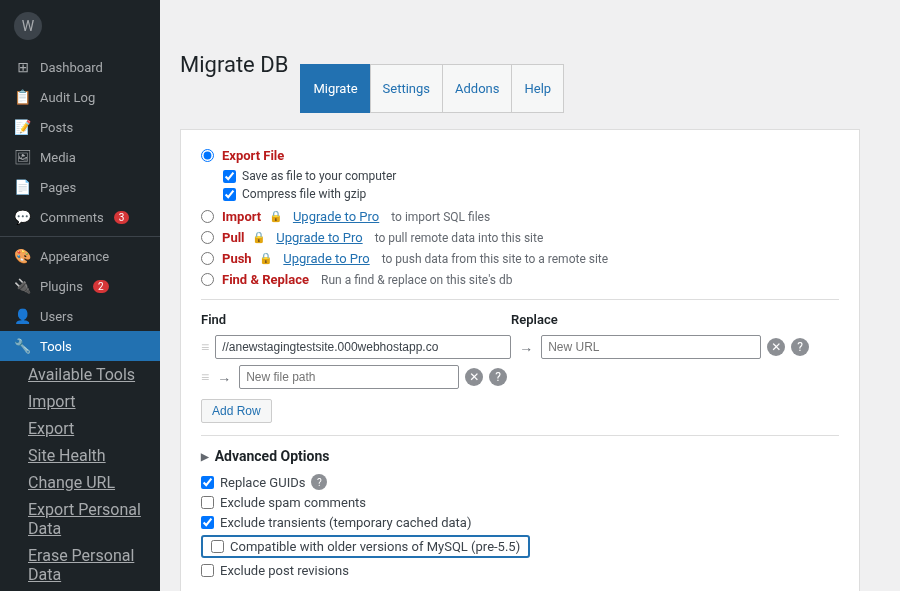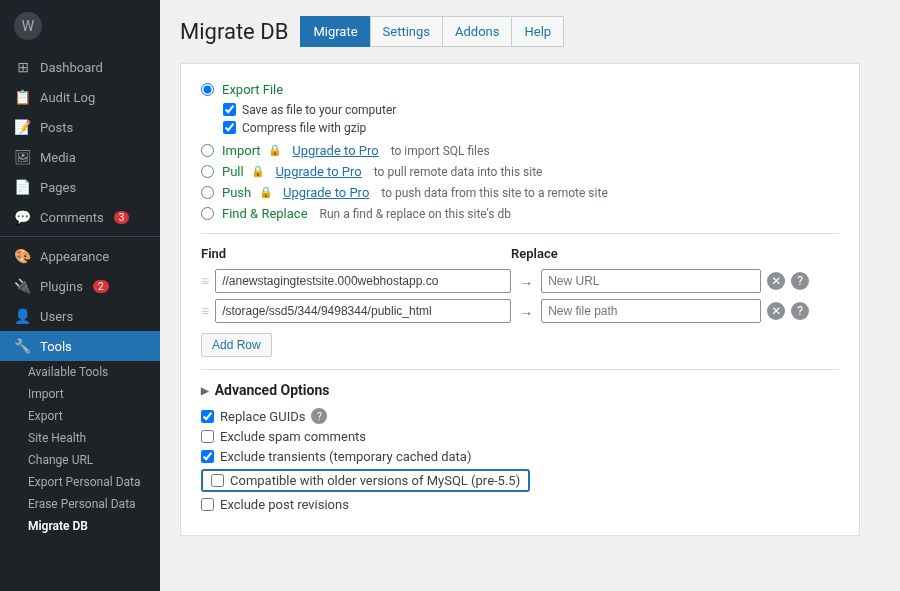--- a/index.html
+++ b/index.html
@@ -47,21 +47,22 @@
       color: #fff;
       border-radius: 10px;
       font-size: 10px;
       padding: 1px 5px;
       margin-left: 2px;
     }
     .sidebar-sub-item {
       padding: 4px 14px 4px 28px;
       cursor: pointer;
       color: #a7aaad;
-      font-size: 12px;
+      font-size: 16px;
+      text-decoration: underline;
     }
     .sidebar-sub-item.active-sub { color: #fff; font-weight: 600; }
     .sidebar-divider { height: 1px; background: #3c434a; margin: 4px 0; }
 
     
     #main {
       flex: 1;
       background: #f0f0f1;
       overflow-y: auto;
       padding: 0;
@@ -79,51 +80,52 @@
     .page-title {
       font-size: 22px;
       font-weight: 400;
       color: #1d2327;
     }
     .tab-bar {
       display: flex;
       gap: 0;
     }
     .tab {
-      padding: 7px 12px;
+      padding: 16px 12px;
       border: 1px solid #ccc;
       background: #f6f7f7;
       color: #2271b1;
       cursor: pointer;
       font-size: 13px;
       border-right: none;
+      margin-top: 48px;
     }
     .tab:last-child { border-right: 1px solid #ccc; }
     .tab.active { background: #2271b1; color: #fff; border-color: #2271b1; }
 
     .content-box {
       background: #fff;
       border: 1px solid #ddd;
       padding: 18px 20px;
     }
 
     
     .option-row {
       display: flex;
       align-items: center;
       gap: 8px;
       margin-bottom: 6px;
     }
     .option-row input[type="radio"], .option-row input[type="checkbox"] { margin: 0; }
-    .option-label { font-weight: 400; color: #15803d; }
+    .option-label { font-weight: 700; color: #b91c1c; }
     .option-sub { color: #646970; font-size: 12px; margin-left: 4px; }
 
     .checkbox-row {
       display: flex;
-      align-items: flex-start;
+      align-items: center;
       gap: 6px;
       margin-left: 22px;
       margin-bottom: 4px;
       font-size: 12px;
       color: #3c434a;
     }
     .checkbox-row input[type="checkbox"] { margin: 0; }
 
     .lock-icon { font-size: 11px; color: #646970; margin-right: 2px; }
     .upgrade-link { color: #2271b1; text-decoration: underline; cursor: pointer; }
@@ -391,21 +393,20 @@
         <input type="text" class="fr-input" value="//anewstagingtestsite.000webhostapp.co" style="">
         <span class="arrow-icon">→</span>
         <input type="text" class="fr-replace-input" placeholder="New URL" style="">
         <span class="fr-action-icon icon-remove">✕</span>
         <span class="fr-action-icon icon-help">?</span>
       </div>
 
       
       <div class="fr-row">
         <span class="drag-handle">≡</span>
-        <input type="text" class="fr-input" value="/storage/ssd5/344/9498344/public_html" style="">
         <span class="arrow-icon">→</span>
         <input type="text" class="fr-replace-input" placeholder="New file path" style="">
         <span class="fr-action-icon icon-remove">✕</span>
         <span class="fr-action-icon icon-help">?</span>
       </div>
 
       <button class="add-row-btn">Add Row</button>
 
       <hr class="divider">
 

